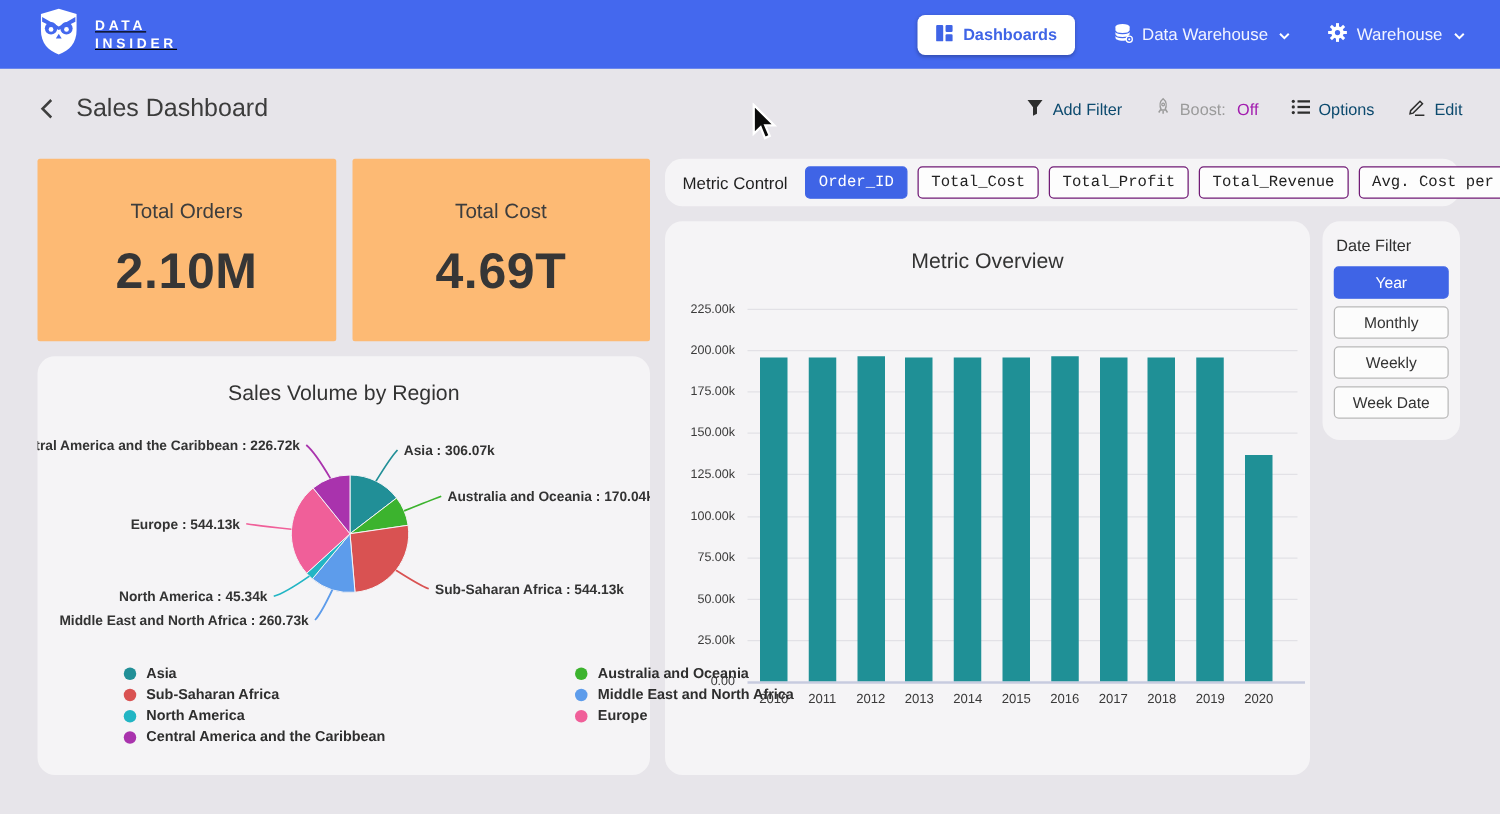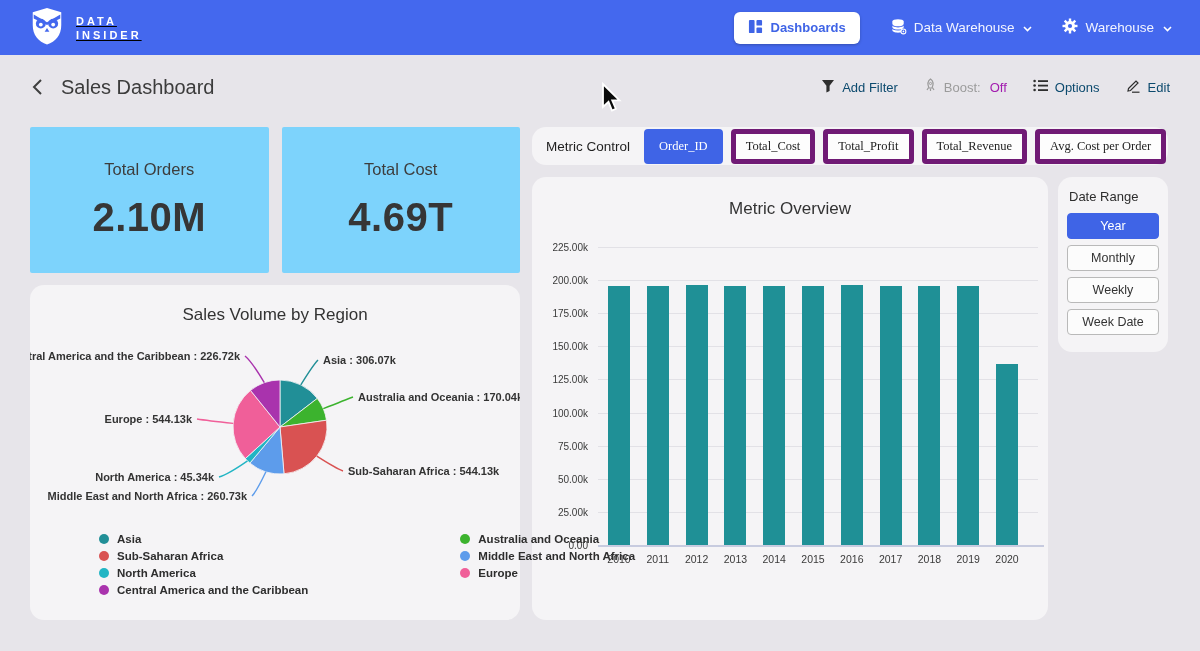--- a/index.html
+++ b/index.html
@@ -13,27 +13,27 @@
   .chev{display:inline-block;margin-left:2px;}
   .header{position:absolute;top:55px;left:0;width:100%;height:64px;display:flex;align-items:center;padding:0 30px;box-sizing:border-box;}
   .back-btn{background:none;border:none;padding:2px;cursor:pointer;display:flex;align-items:center;}
   .page-title{font-size:20px;color:#3c3c3c;margin-left:16px;}
   .header-actions{margin-left:auto;display:flex;align-items:center;gap:26px;}
   .h-action{display:flex;align-items:center;gap:7px;font-size:13px;font-weight:500;color:#0c4a6e;cursor:pointer;}
   .h-action.dim{color:#9b9b9b;cursor:default;}
   .boost-off{color:#a21caf;margin-left:2px;}
   .card{position:absolute;background:#f5f4f6;border-radius:14px;}
   .kpi-row{position:absolute;left:30px;top:127px;width:490px;display:flex;gap:13px;}
-  .kpi-card{flex:1;height:146px;background:#7dd3fc;border-radius:2px;display:flex;flex-direction:column;align-items:center;justify-content:center;gap:16px;}
+  .kpi-card{flex:1;height:146px;background:#fdba74;border-radius:2px;display:flex;flex-direction:column;align-items:center;justify-content:center;gap:16px;}
   .kpi-label{font-size:16.5px;font-weight:500;color:#3d3d3d;}
   .kpi-value{font-size:40px;font-weight:bold;color:#363636;letter-spacing:.5px;}
   .metric-card{left:532px;top:127px;width:636px;height:38px;display:flex;align-items:center;padding:0 14px;box-sizing:border-box;gap:12px;}
   .metric-label{font-size:13.5px;color:#1f1f1f;margin-right:2px;white-space:nowrap;}
   .metric-buttons{display:flex;gap:8px;}
-  .opt-btn{font-family:Liberation Serif, serif;font-size:12.5px;color:#222;background:#fdfdfd;border:5px solid #701a75;border-radius:4px;padding:5px 10px;cursor:pointer;white-space:nowrap;}
+  .opt-btn{font-family:Liberation Mono, monospace;font-size:12.5px;color:#222;background:#fdfdfd;border:1px solid #701a75;border-radius:4px;padding:5px 10px;cursor:pointer;white-space:nowrap;}
   .opt-btn.selected{background:#3f64e6;color:#fff;border-color:#3f64e6;}
   .chart-card{left:532px;top:177px;width:516px;height:443px;}
   .chart-title{position:absolute;top:22px;left:0;width:100%;text-align:center;font-size:17px;color:#333;}
   .gridline{position:absolute;height:1px;background:#e2e1e6;}
   .axisline{position:absolute;height:2px;background:#c7cbdf;}
   .ytick{position:absolute;width:56px;text-align:right;font-size:10px;color:#3a3a3a;}
   .bar{position:absolute;width:22px;}
   .xtick{position:absolute;width:40px;text-align:center;font-size:10.5px;color:#3a3a3a;}
   .legend-dot{width:11px;height:11px;border-radius:50%;display:inline-block;}
   .pie-card{left:30px;top:285px;width:490px;height:335px;}
@@ -303,21 +303,21 @@
         </div>
         <div class="pl-item">
           <span class="legend-dot" style="background:#f05f99;width:10px;height:10px;"></span>
           <span class="pl-label">Europe</span>
         </div>
       </div>
     </div>
 </div>
 
 <div class="card date-card">
-  <div class="date-label">Date Range</div>
+  <div class="date-label">Date Filter</div>
   <div class="date-buttons" id="date-buttons">
       <button class="date-btn selected">Year</button>
       <button class="date-btn">Monthly</button>
       <button class="date-btn">Weekly</button>
       <button class="date-btn">Week Date</button>
     </div>
 </div>
 
 <div class="cursor">
   <svg width="24" height="32" viewBox="0 0 24 32">

